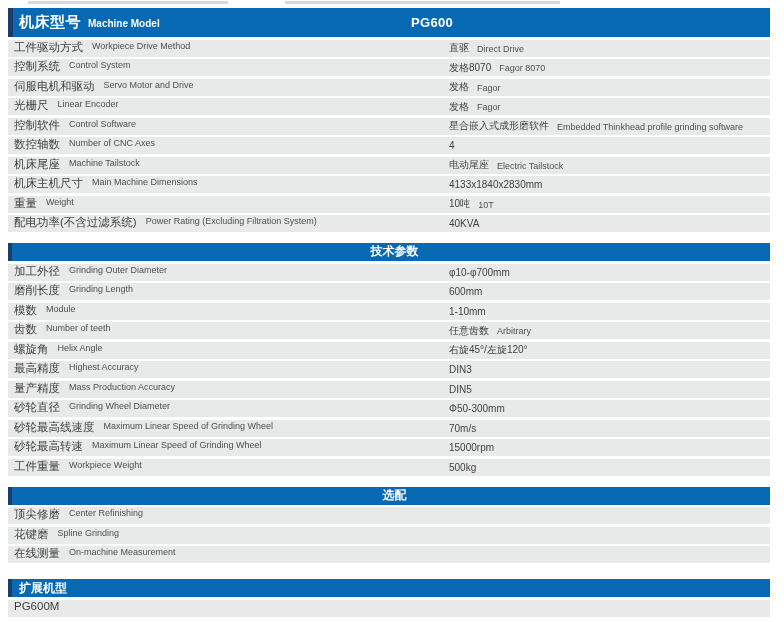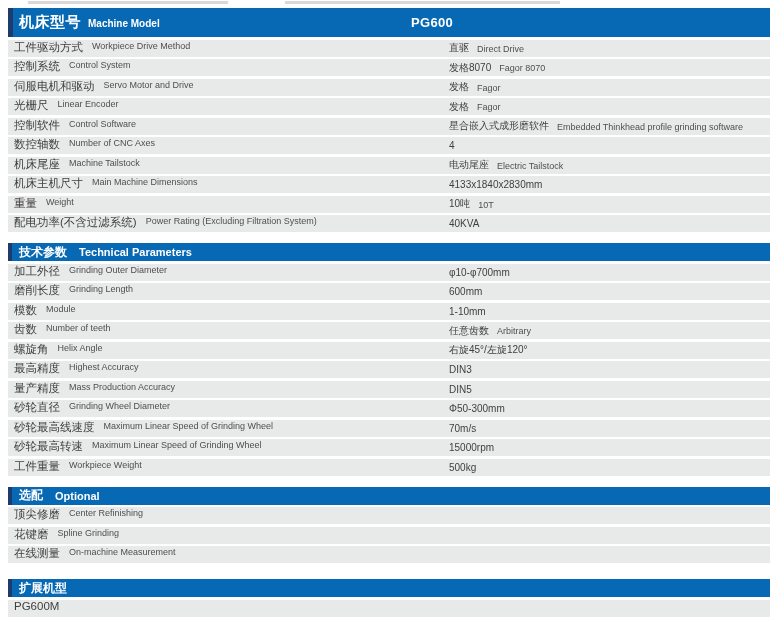--- a/index.html
+++ b/index.html
@@ -23,21 +23,21 @@
 
   
   .sec-header{
     position:relative;height:18px;background:#0768b4;border-left:4px solid #1d3b6d;
     color:#ffffff;display:flex;align-items:center;box-sizing:border-box;
     padding-left:7px;margin-bottom:2.5px;
   }
   .sh-zh{font-size:12px;font-weight:bold;}
   .sh-en{font-size:11px;font-weight:bold;margin-left:12px;}
 
-  .gap-md{margin-top:11px;}
+  .gap-md{margin-top:11px;flex-direction:column;}
   .gap-lg{margin-top:16px;}
 
   
   .row{
     position:relative;height:17px;background:#e8e9e9;margin-bottom:2.5px;
     display:flex;align-items:flex-start;padding-left:6px;box-sizing:border-box;
   }
   .zh{font-size:11.5px;color:#3f3f3f;white-space:nowrap;}
   .en{font-size:9px;color:#4f4f4f;margin-left:9px;white-space:nowrap;margin-top:1px;}
   .val{position:absolute;left:427px;top:0;height:17px;display:flex;align-items:center;}

